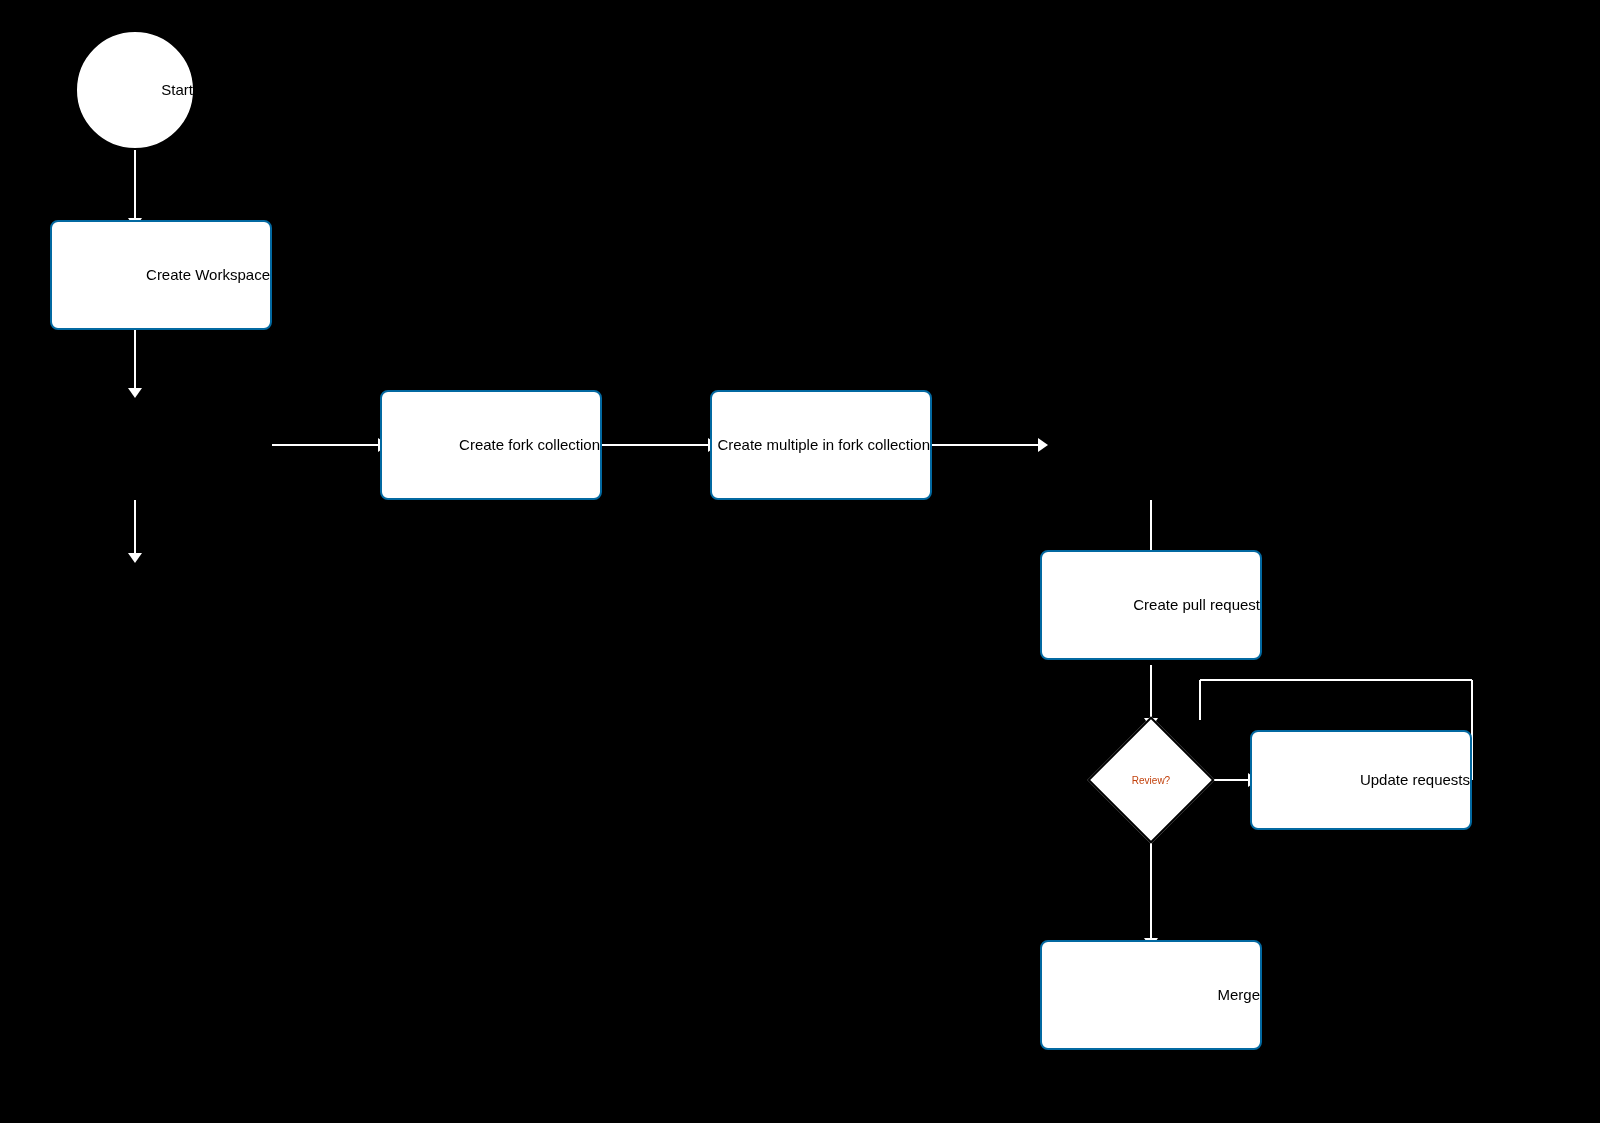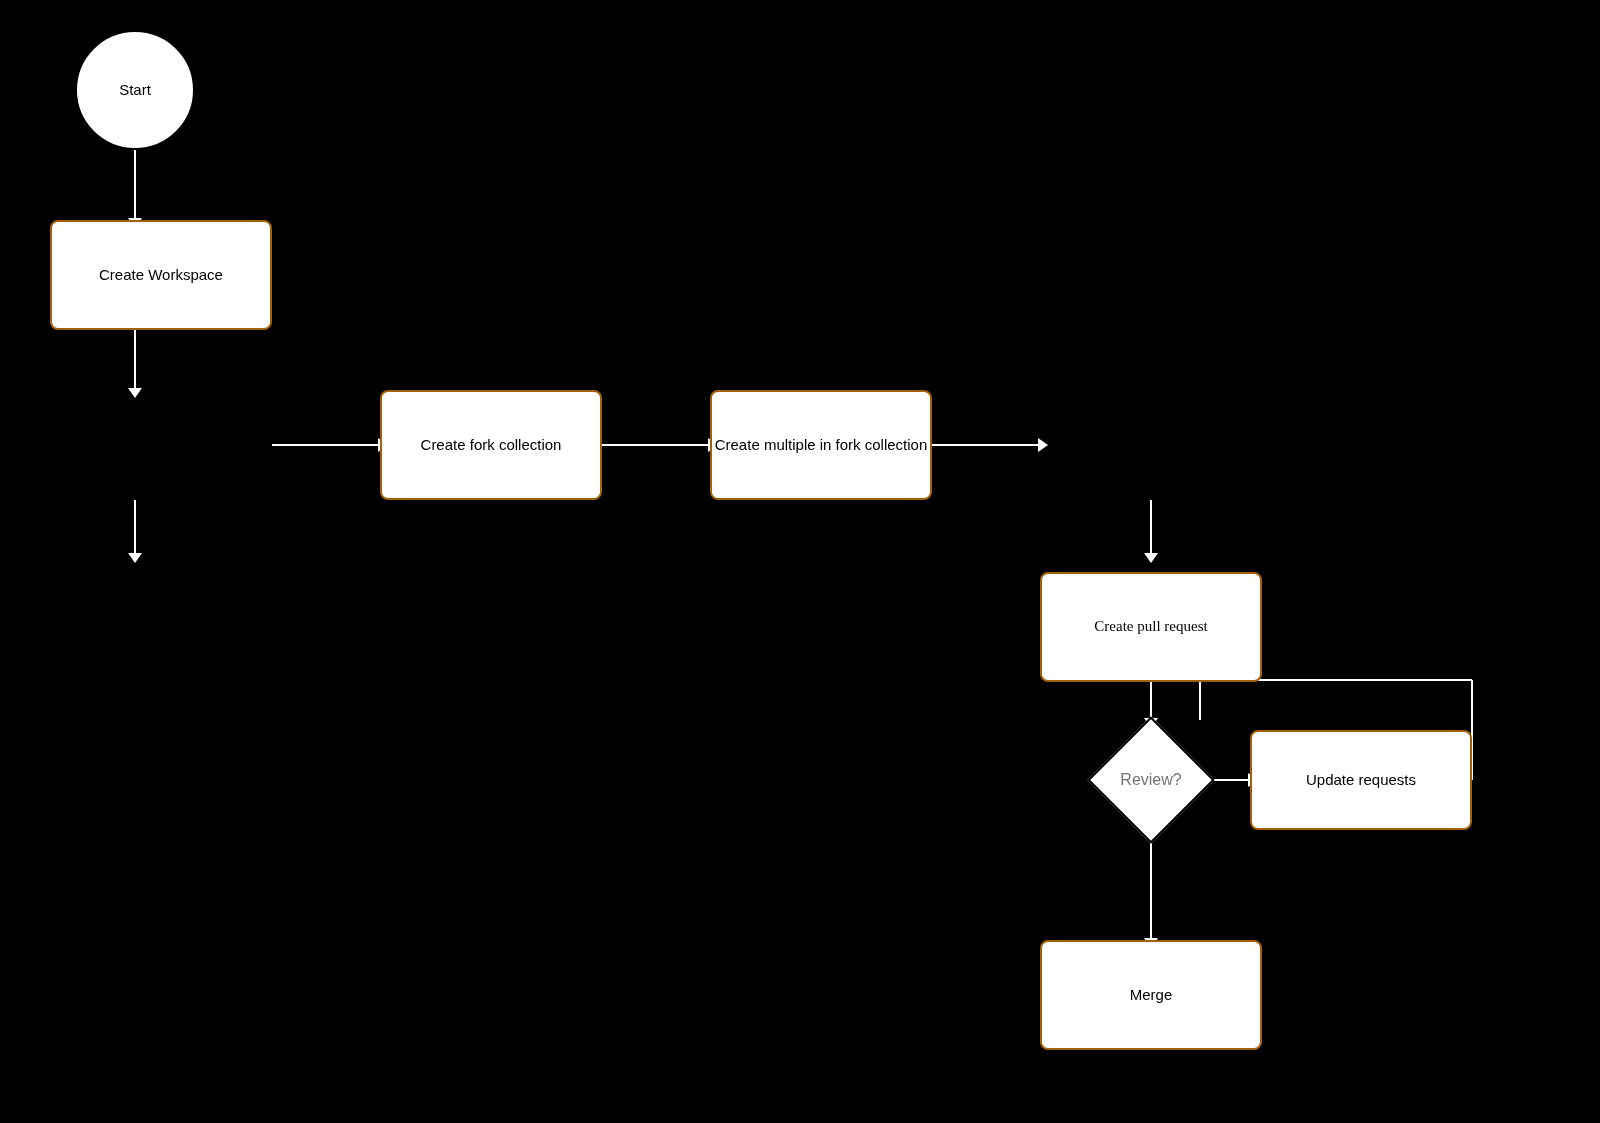--- a/index.html
+++ b/index.html
@@ -27,30 +27,30 @@
       left: 0;
       width: 1600px;
       height: 1123px;
     }
 
     .node {
       position: absolute;
       background: #fff;
       display: flex;
       align-items: center;
-      justify-content: center;
+      justify-content: flex-end;
       text-align: center;
       font-size: 15px;
       color: #000;
       line-height: 1.3;
     }
 
     .node-rect {
       border-radius: 8px;
-      border: 2px solid #a16207;
+      border: 2px solid #0369a1;
     }
 
     .node-circle {
       border-radius: 50%;
       border: 2px solid #000;
     }
 
     .node-diamond {
       background: transparent;
       width: 120px;
@@ -68,22 +68,22 @@
       left: 50%;
       margin-top: -45px;
       margin-left: -45px;
     }
 
     .node-diamond-text {
       position: absolute;
       top: 50%;
       left: 50%;
       transform: translate(-50%, -50%);
-      font-size: 16px;
-      color: #737373;
+      font-size: 10px;
+      color: #c2410c;
       z-index: 2;
       white-space: nowrap;
     }
   </style>
 </head>
 <body>
 
 <div class="diagram-container">
 
   <svg>
@@ -145,21 +145,21 @@
   <div class="node node-rect" style="left:380px; top:390px; width:222px; height:110px;">
     <span>Create fork collection</span>
   </div>
 
   <div class="node node-rect" style="left:710px; top:390px; width:222px; height:110px;">
     <span>Create multiple in fork collection</span>
   </div>
 
 
 
-  <div class="node node-rect" style="left:1040px; top:572px; width:222px; height:110px;font-family:Liberation Serif, serif;">
+  <div class="node node-rect" style="left:1040px; top:550px; width:222px; height:110px;">
     <span>Create pull request</span>
   </div>
 
   <div class="node node-diamond" style="left:1091px; top:720px; width:120px; height:120px;">
     <div class="node-diamond-inner"></div>
     <span class="node-diamond-text">Review?</span>
   </div>
 
   <div class="node node-rect" style="left:1250px; top:730px; width:222px; height:100px;">
     <span>Update requests</span>

